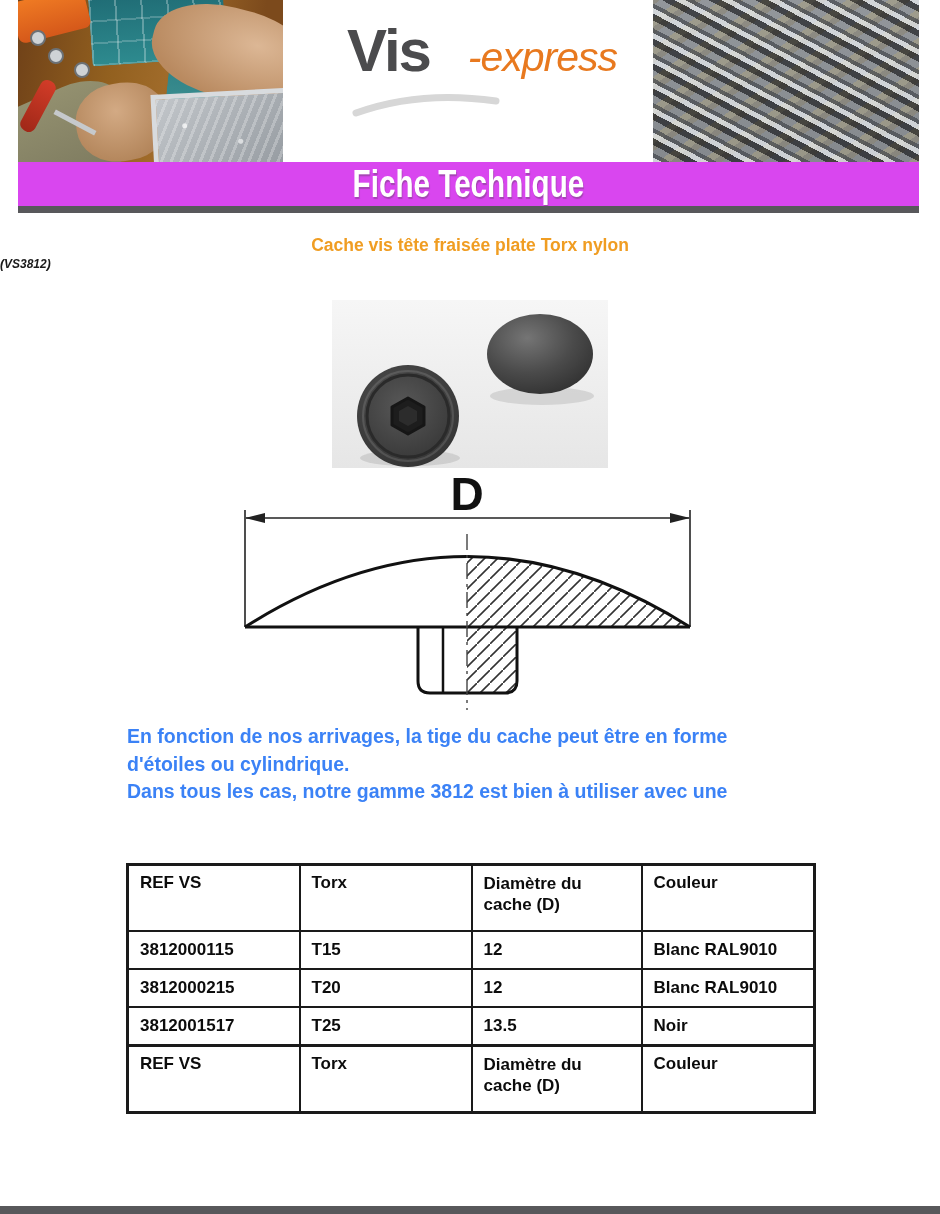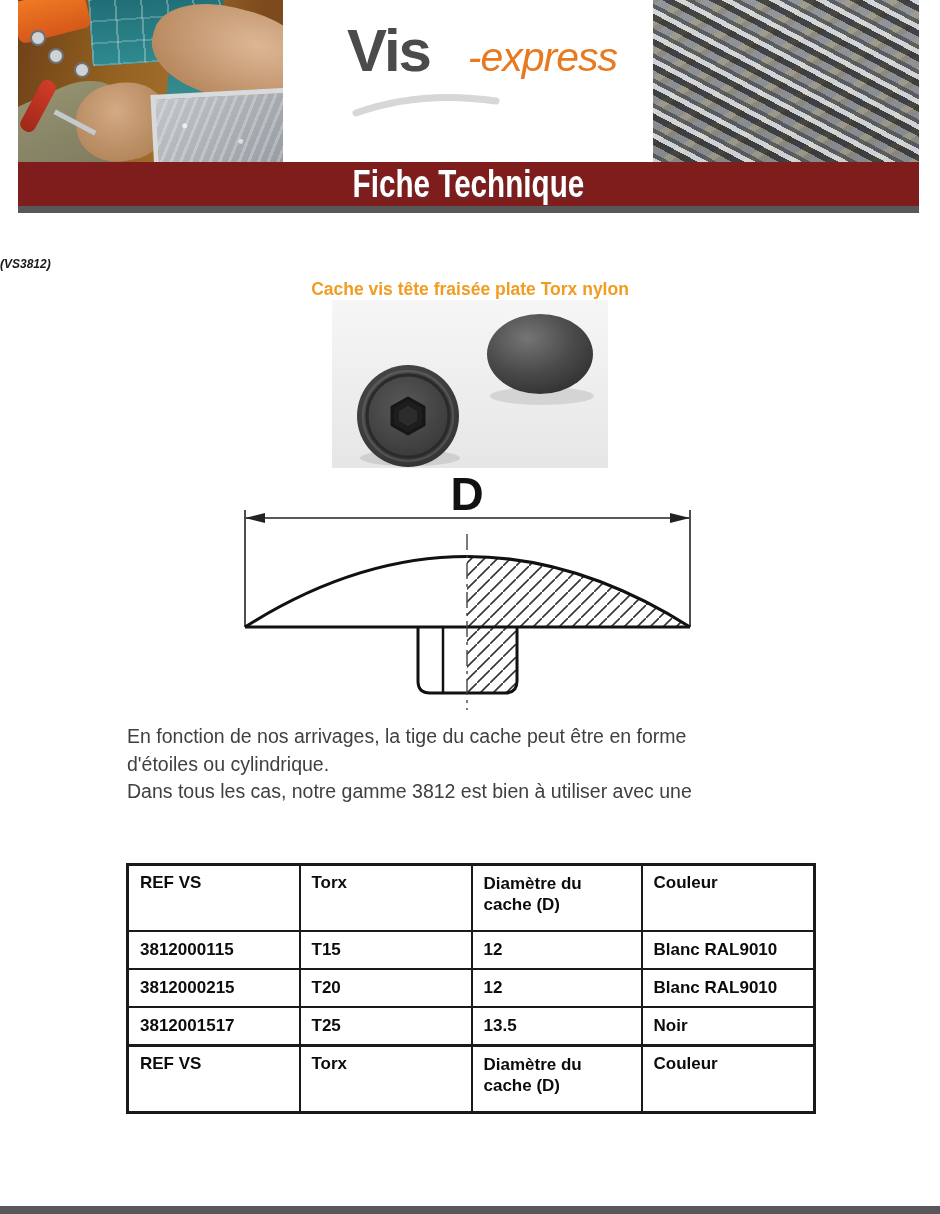--- a/index.html
+++ b/index.html
@@ -65,21 +65,21 @@
       font-size:17.5px;font-weight:700;}
   .product-ref{position:absolute;left:0;top:257px;width:940px;text-align:left;
       font-size:12px;font-weight:700;font-style:italic;color:#1a1a1a;}
 
   
   .product-photo{position:absolute;left:332px;top:300px;}
   .diagram{position:absolute;left:230px;top:462px;}
 
   
   .description{position:absolute;left:127px;top:723px;width:700px;
-      font-size:19.5px;line-height:27.5px;font-weight:400;color:#404040;}
+      font-size:19.5px;line-height:27.5px;font-weight:700;color:#3b82f6;}
 
   
   table.spec{position:absolute;left:126px;top:863px;width:687px;border-collapse:collapse;
       table-layout:fixed;border:3px solid #1a1a1a;}
   table.spec td{border:2px solid #1a1a1a;font-size:17px;font-weight:700;color:#0c0c0c;
       padding:0 5px 0 11px;vertical-align:middle;overflow:hidden;}
   table.spec tr.hrow td{height:57px;vertical-align:top;padding-top:7px;}
   table.spec tr.drow td{height:36px;}
   table.spec tr.frow td{height:57px;vertical-align:top;padding-top:7px;border-top-width:3px;}
   .wrapcell{display:inline-block;max-width:112px;line-height:21px;}
@@ -110,26 +110,26 @@
   <div class="logo">
     <span class="logo-vis">Vis</span>
       <span class="logo-express">-express</span>
   </div>
   <svg class="swoosh" width="150" height="34">
     <path d="M6,27 Q70,4 146,15" fill="none" stroke="#d7d7d7" stroke-width="7" stroke-linecap="round"></path>
   </svg>
 
   <div class="photo photo-right"></div>
 
-  <div class="banner" style="background: #7f1d1d;">
+  <div class="banner" style="background: #d946ef;">
     <span class="banner-text">Fiche Technique</span>
   </div>
   <div class="rule" style="background: rgb(88, 88, 91);"></div>
 
-  <div class="product-title" style="color: rgb(240, 157, 34); margin-top: 44px;">Cache vis tête fraisée plate Torx nylon</div>
+  <div class="product-title" style="color: rgb(240, 157, 34);">Cache vis tête fraisée plate Torx nylon</div>
   <div class="product-ref">(VS3812)</div>
 
   <svg class="product-photo" width="276" height="168" viewBox="0 0 276 168">
     <defs>
       <linearGradient id="pbg" x1="0" y1="0" x2="0" y2="1">
         <stop offset="0" stop-color="#f6f6f6"></stop>
           <stop offset="1" stop-color="#e6e6e6"></stop>
       </linearGradient>
       <radialGradient id="domeg" cx="0.38" cy="0.3" r="0.8">
         <stop offset="0" stop-color="#757575"></stop>

